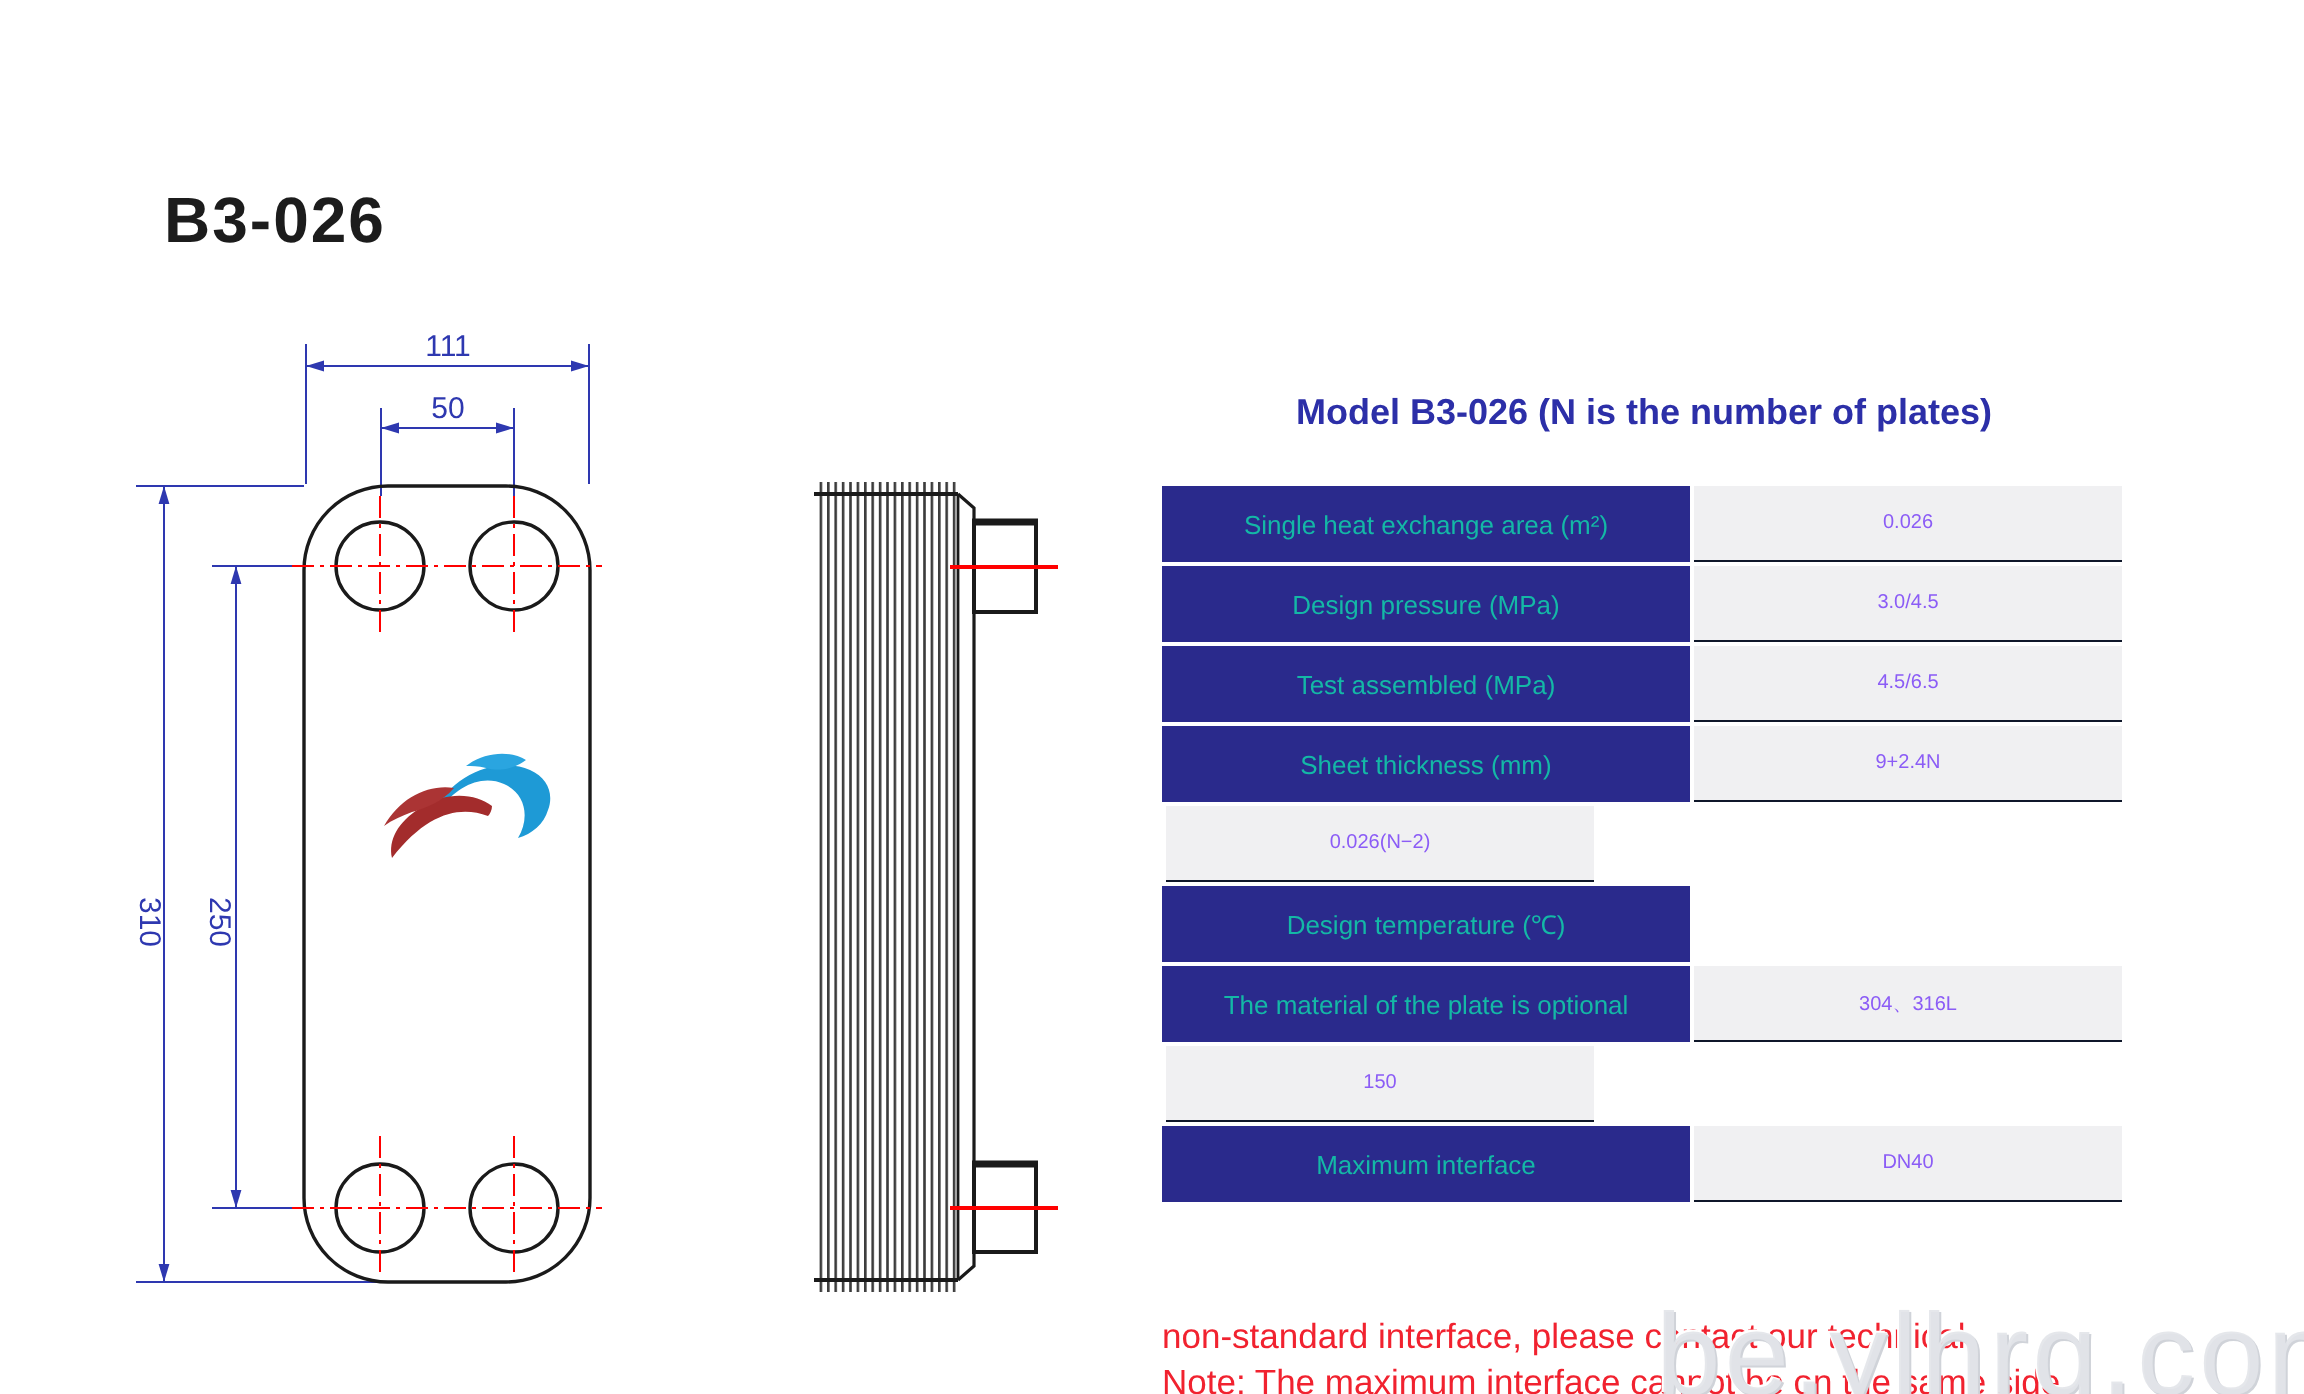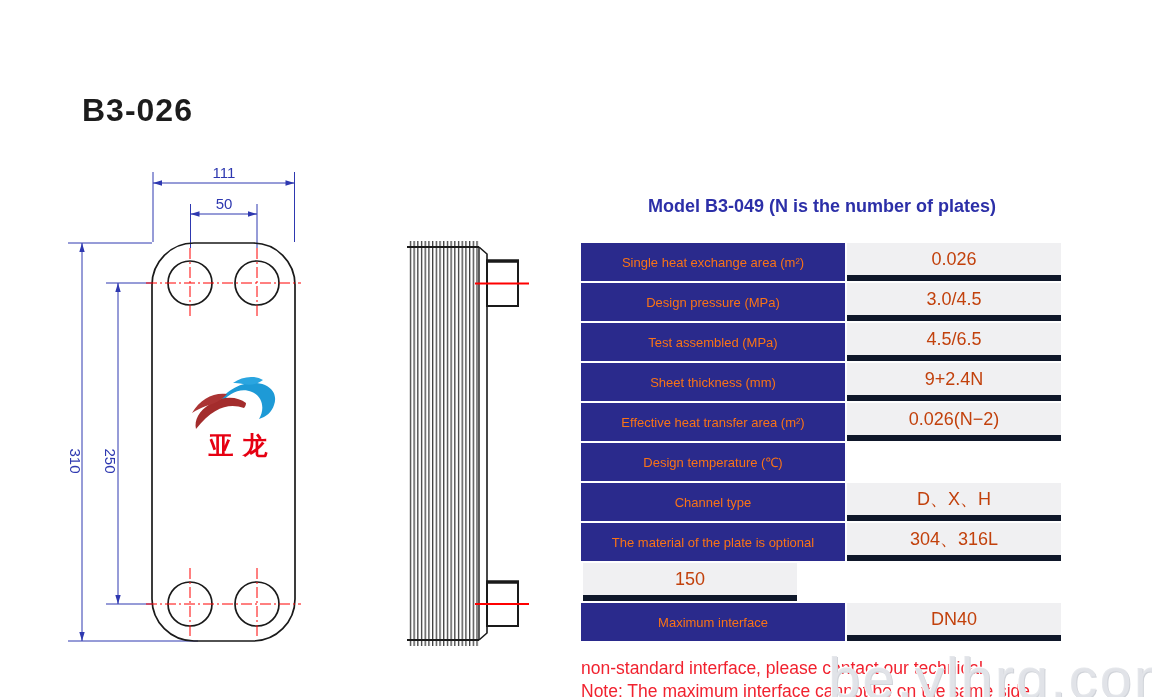--- a/index.html
+++ b/index.html
@@ -23,28 +23,28 @@
     letter-spacing:9px; text-indent:9px;
   }
   
   #table-title {
     position:absolute; left:581px; top:160px; width:482px;
     text-align:center; font-size:18px; color:#2c2fa8; font-weight:bold;
   }
   #spec-table { position:absolute; left:581px; top:207px; width:482px; }
   .spec-row { display:flex; margin-bottom:2px; }
   .spec-label {
-    width:264px; height:38px; background:#2a2a8c; color:#f97316;
+    width:264px; height:38px; background:#2a2a8c; color:#14b8a6;
     display:flex; align-items:center; justify-content:center;
     font-size:13px; text-align:center;
   }
   .spec-value {
-    width:214px; height:38px; background:#f0f0f2; color:#c2410c;
+    width:214px; height:38px; background:#f0f0f2; color:#8b5cf6;
     display:flex; align-items:center; justify-content:center;
-    font-size:18px; margin-left:2px; border-bottom:6px solid #0f172a;
+    font-size:10px; margin-left:2px; border-bottom:1px solid #0f172a;
   }
   
   #note {
     position:absolute; left:581px; top:621px; width:520px;
     color:#f1222f; font-size:17.5px; line-height:23px; z-index:1;
   }
   
   #watermark {
     position:absolute; left:828px; top:608px; z-index:2;
     font-size:58px; letter-spacing:2px; color:rgba(226,228,233,0.9);
@@ -144,23 +144,22 @@
   </svg>
 
   <svg id="logo-swoosh" width="104" height="60" viewBox="0 0 104 60">
 
     <path d="M30,35 C40,15 63,6 79,13 C88,17 91,25 88,33 C86,40 80,45 73,47 C79,37 77,25 66,20 C55,15 42,21 34,33 C32,36 31,36 30,35 Z" fill="#1e9ad6"></path>
     <path d="M47,11 C56,4 69,3 77,8 C72,12 64,14 57,12 C53,11 50,11 47,11 Z" fill="#2aa5e0"></path>
 
     <path d="M58,36 C44,31 28,34 10,57 C8,48 13,39 24,32 C38,23 52,25 60,31 C60,33 59,35 58,36 Z" fill="#a32c2c"></path>
     <path d="M6,41 C14,27 28,20 41,22 C35,29 27,32 20,34 C15,36 10,38 6,41 Z" fill="#ab3434"></path>
   </svg>
-  <div id="logo-text">亚龙</div>
-
-  <div id="table-title">Model B3-049 (N is the number of plates)</div>
+
+  <div id="table-title">Model B3-026 (N is the number of plates)</div>
   <div id="spec-table">
     <div class="spec-row">
       <div class="spec-label">Single heat exchange area (m²)</div>
       <div class="spec-value">0.026</div>
     </div>
 
     <div class="spec-row">
       <div class="spec-label">Design pressure (MPa)</div>
       <div class="spec-value">3.0/4.5</div>
     </div>
@@ -169,32 +168,27 @@
       <div class="spec-label">Test assembled (MPa)</div>
       <div class="spec-value">4.5/6.5</div>
     </div>
 
     <div class="spec-row">
       <div class="spec-label">Sheet thickness (mm)</div>
       <div class="spec-value">9+2.4N</div>
     </div>
 
     <div class="spec-row">
-      <div class="spec-label">Effective heat transfer area (m²)</div>
       <div class="spec-value">0.026(N−2)</div>
     </div>
 
     <div class="spec-row">
       <div class="spec-label">Design temperature (℃)</div>
     </div>
 
-    <div class="spec-row">
-      <div class="spec-label">Channel type</div>
-      <div class="spec-value">D、X、H</div>
-    </div>
 
     <div class="spec-row">
       <div class="spec-label">The material of the plate is optional</div>
       <div class="spec-value">304、316L</div>
     </div>
 
     <div class="spec-row">
       <div class="spec-value">150</div>
     </div>
 

